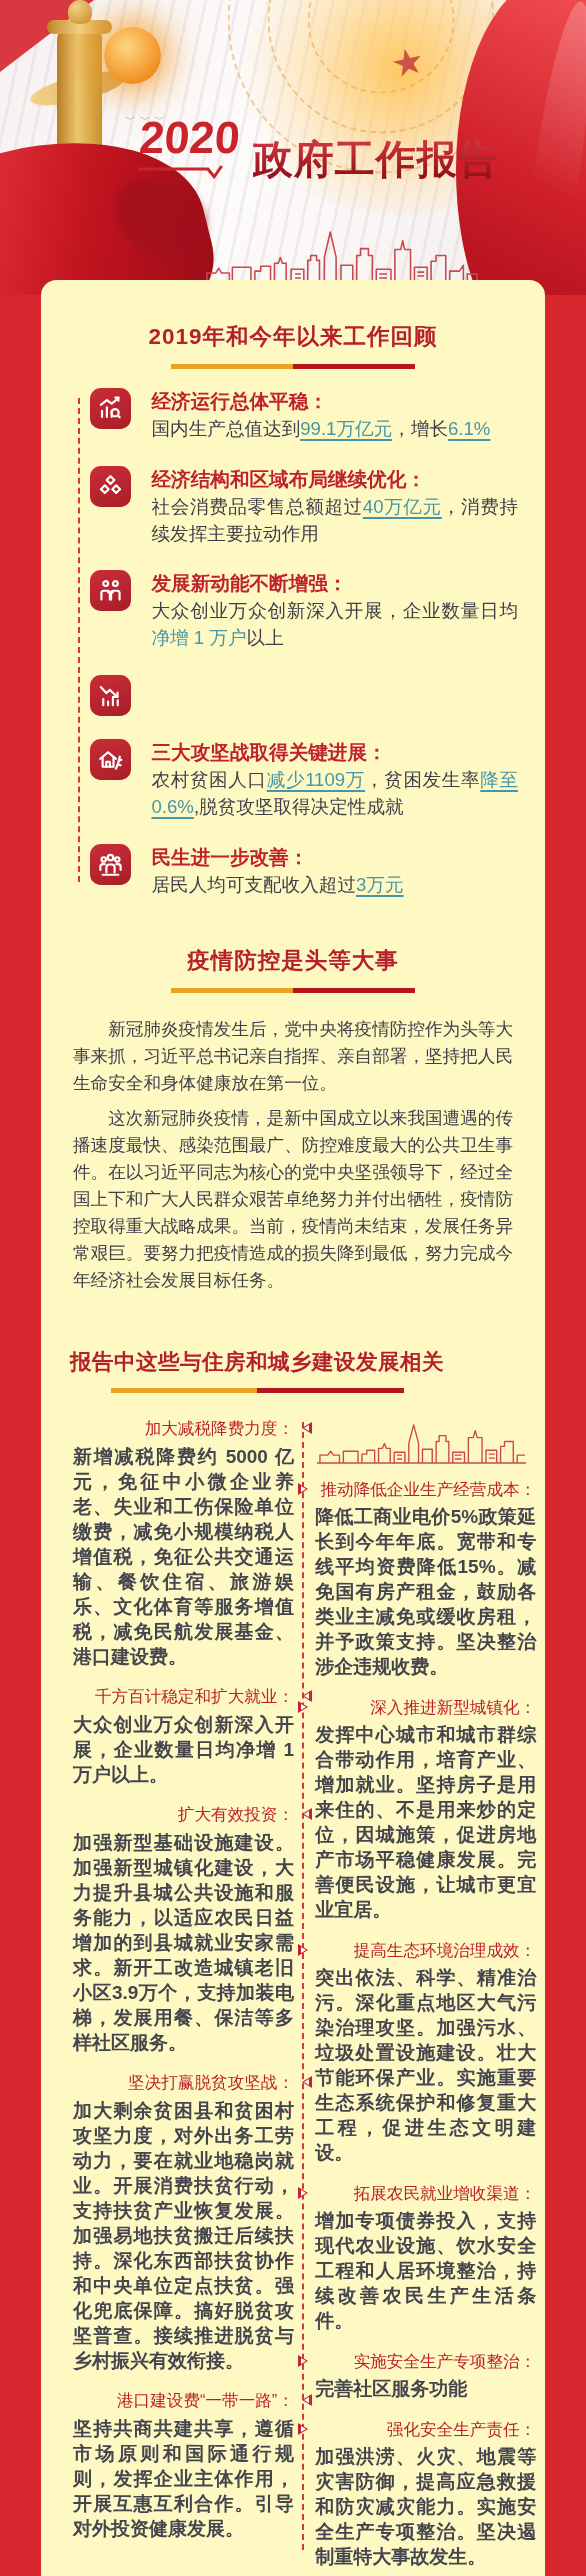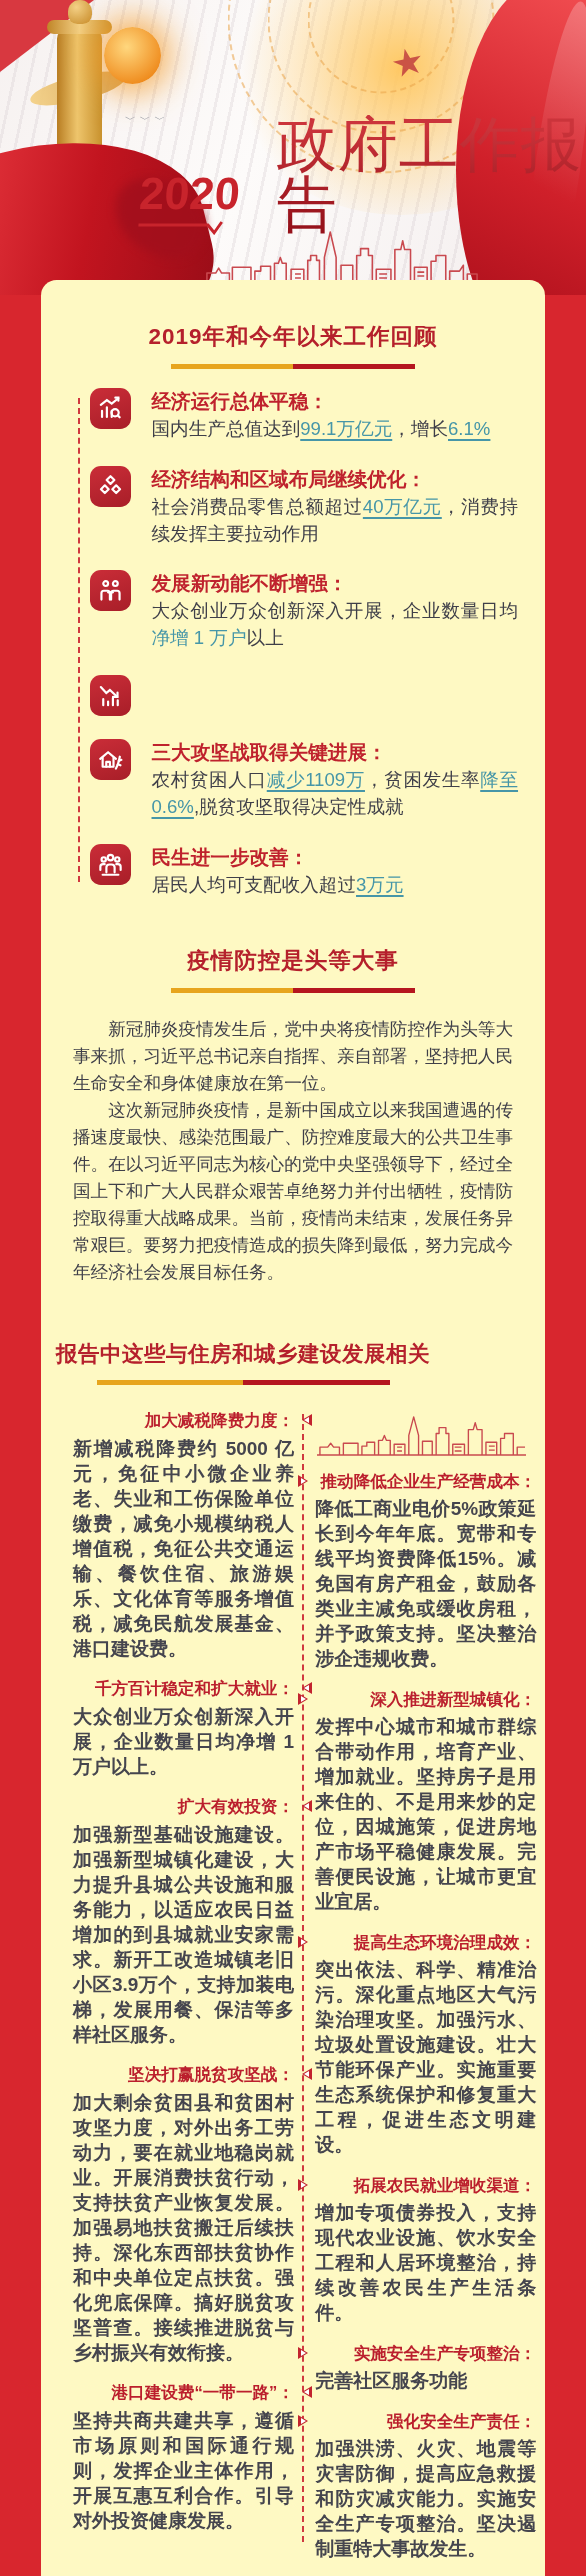--- a/index.html
+++ b/index.html
@@ -41,23 +41,23 @@
     box-shadow:0 0 33px 9.8px rgba(243,156,44,.75);}
   .silk{position:absolute;left:-68px;top:139px;width:274px;height:196px;transform:rotate(-14deg);
     background:linear-gradient(115deg,#ec3c43 5%,#c2141f 55%,#9c0d18 95%);
     border-radius:28% 72% 22% 78% / 42% 58% 32% 68%;}
   .silk2{position:absolute;left:113px;top:182px;width:94px;height:72px;transform:rotate(22deg);
     background:#a20f1c;border-radius:45% 55% 40% 60%;filter:blur(4.9px);opacity:.85;}
   .birds{position:absolute;left:125px;top:113px;color:#7a7f8a;font-size:10.8px;letter-spacing:3.9px;opacity:.8;}
   .lockup{position:absolute;left:139px;top:115px;display:flex;align-items:flex-end;gap:13.7px;}
   .y2020{display:inline-block;transform:skewX(-4deg);color:#c8242c;font-weight:800;font-size:45px;line-height:1;}
   .y2020 svg{display:block;margin-top:4.9px;}
-  .gtitle{font-size:60px;line-height:1;font-weight:400;letter-spacing:1px;color:#a8161f;
+  .gtitle{font-size:40px;line-height:1;font-weight:700;letter-spacing:1px;color:#a8161f;
     background:linear-gradient(180deg,#cb343b 10%,#96121b 90%);
-    -webkit-background-clip:text;background-clip:text;margin-left:24px;-webkit-text-fill-color:transparent;}
+    -webkit-background-clip:text;background-clip:text;-webkit-text-fill-color:transparent;}
   
   .skyline1{position:absolute;left:203px;top:223px;z-index:0;}
   
   .card{position:relative;z-index:1;margin:-14.7px 41px 0 41px;width:504px;
     background:#fef9c3;border-radius:15.6px;box-shadow:0 10.8px 0 rgba(160,12,22,.45);
     padding:41px 0 43px 0;box-sizing:border-box;}
   .sec-title{text-align:center;font-size:22.5px;font-weight:800;color:#b5202c;letter-spacing:1px;}
   .bar{display:flex;width:244px;height:4.9px;margin:11.7px auto 19.6px auto;}
   .bar i{flex:1;}
   .bar .g{background:#e7a51e;}
@@ -71,31 +71,31 @@
   .r-icon svg{width:29px;height:29px;}
   .r-body{flex:1;min-width:0;}
   .r-title{font-size:19.6px;font-weight:800;color:#bf222d;line-height:27px;}
   .r-text{font-size:18.6px;line-height:27px;color:#3f3f49;text-align:justify;}
   .hl{color:#4696a8;}
   .ul{text-decoration:underline;text-decoration-thickness:2px;text-underline-offset:3.9px;}
   
   .sec2-title{margin-top:47px;}
   .para{margin:23.5px 32px 0 32px;font-size:17.6px;line-height:27px;color:#3f3f49;
     text-align:justify;text-indent:2em;}
-  .para + .para{margin-top:0;}
-  
-  .sec3-head{margin:53px 0 0 15px;width:fit-content;}
+  .para + .para{margin-top:8px;}
+  
+  .sec3-head{margin:53px 0 0 29px;width:fit-content;}
   .sec3-title{font-size:21.5px;font-weight:800;color:#b5202c;letter-spacing:0.5px;}
   .bar.bar3{width:293px;margin:11.7px auto 0 auto;}
   .cols{position:relative;display:flex;justify-content:space-between;
     padding:23.5px 8.8px 0 32px;box-sizing:border-box;}
   .dash-c{position:absolute;left:261px;top:29px;bottom:35px;border-left:2px dashed #cf3a40;}
   .col{width:221px;}
   .c-item{margin-bottom:15.6px;}
-  .c-title{position:relative;font-size:16.6px;font-weight:700;color:#bb1f2d;line-height:25.4px;margin-bottom:2px;}
+  .c-title{position:relative;font-size:16.6px;font-weight:400;color:#bb1f2d;line-height:25.4px;margin-bottom:2px;}
   .col-l .c-title{text-align:right;}
   .col-r .c-title{text-align:right;}
   .c-text{font-size:19px;line-height:25px;color:#45454e;text-align:justify;font-weight:bold;}
   .tri{position:absolute;top:5.9px;width:0;height:0;border-top:6.8px solid transparent;border-bottom:6.8px solid transparent;}
   .tri-l{right:-17.6px;border-right:10.8px solid #c2242f;}
   .tri-r{left:-17.6px;border-left:10.8px solid #c2242f;}
   .tri-inner{position:absolute;top:8.8px;width:0;height:0;border-top:3.9px solid transparent;border-bottom:3.9px solid transparent;}
   .tri-inner.l{right:-14.7px;border-right:5.9px solid #ffffff;}
   .tri-inner.r{left:-14.7px;border-left:5.9px solid #ffffff;}
   .skyline2{display:block;margin:0 0 11.7px 2px;}

